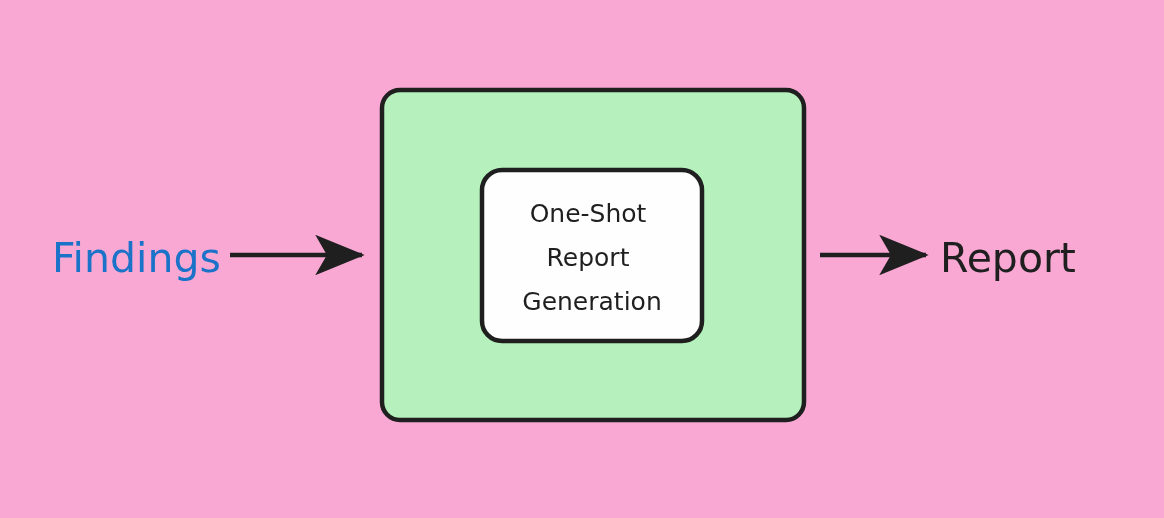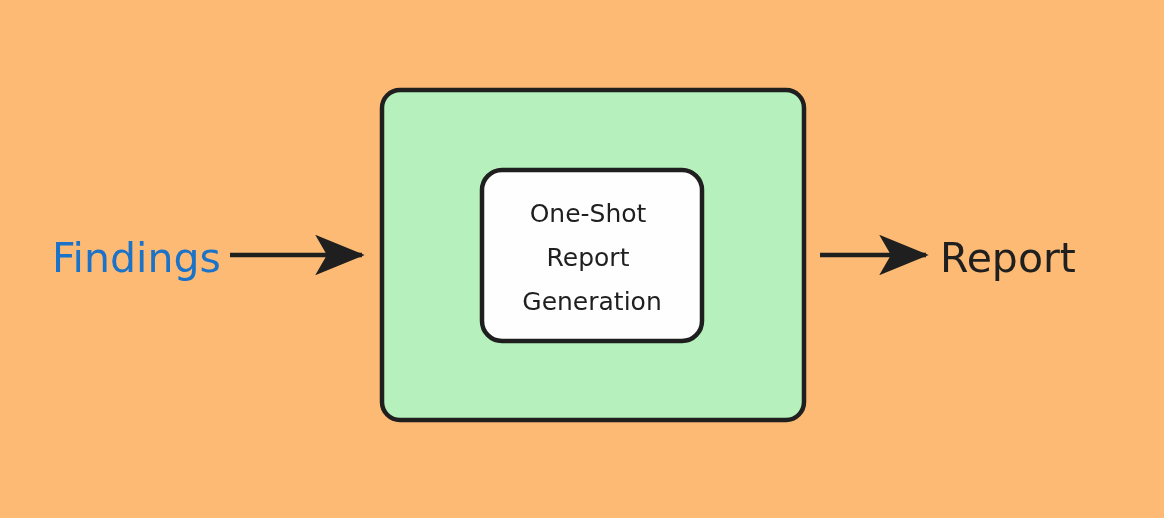--- a/index.html
+++ b/index.html
@@ -7,21 +7,21 @@
     padding: 0;
     background: #ffffff;
   }
   body {
     font-family: "DejaVu Sans", sans-serif;
   }
   #canvas {
     position: relative;
     width: 1164px;
     height: 518px;
-    background: #fdba74;
+    background: #f9a8d4;
     overflow: hidden;
   }
   #diagram-svg {
     position: absolute;
     left: 0;
     top: 0;
     width: 1164px;
     height: 518px;
   }
   .node-label {

